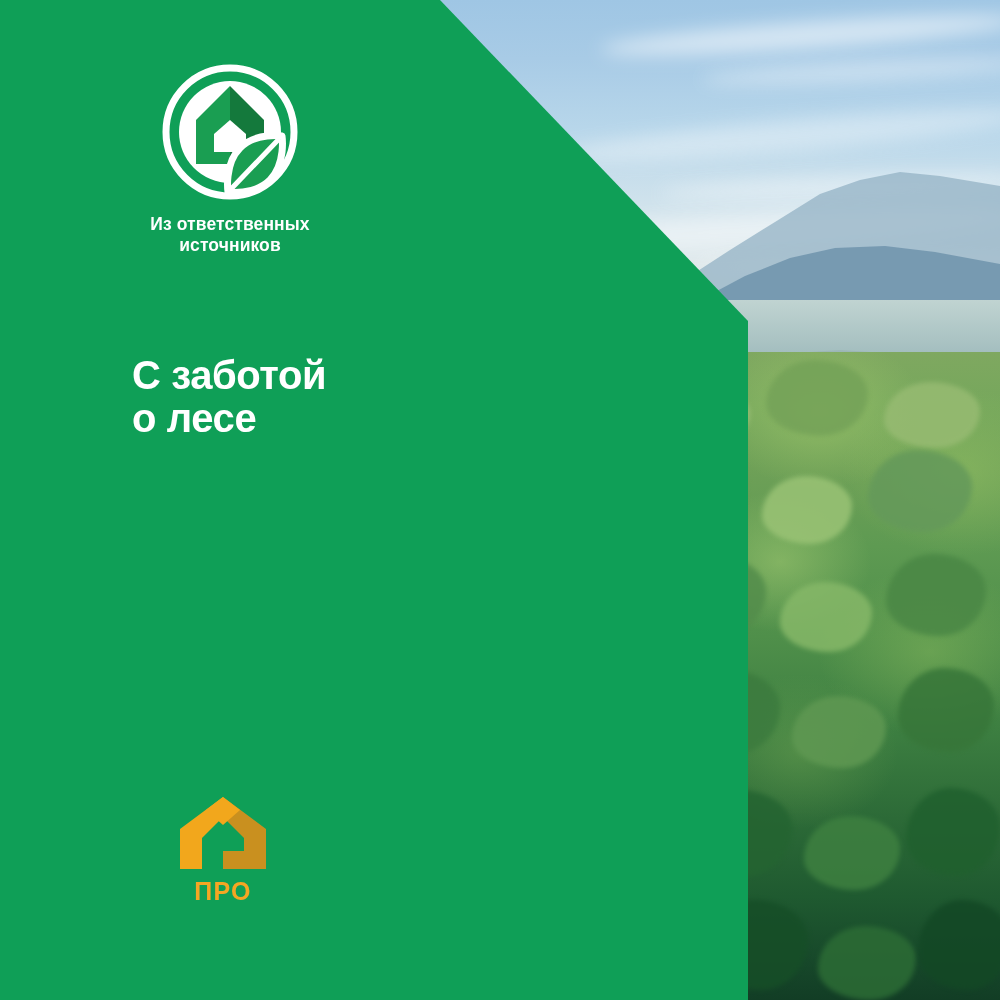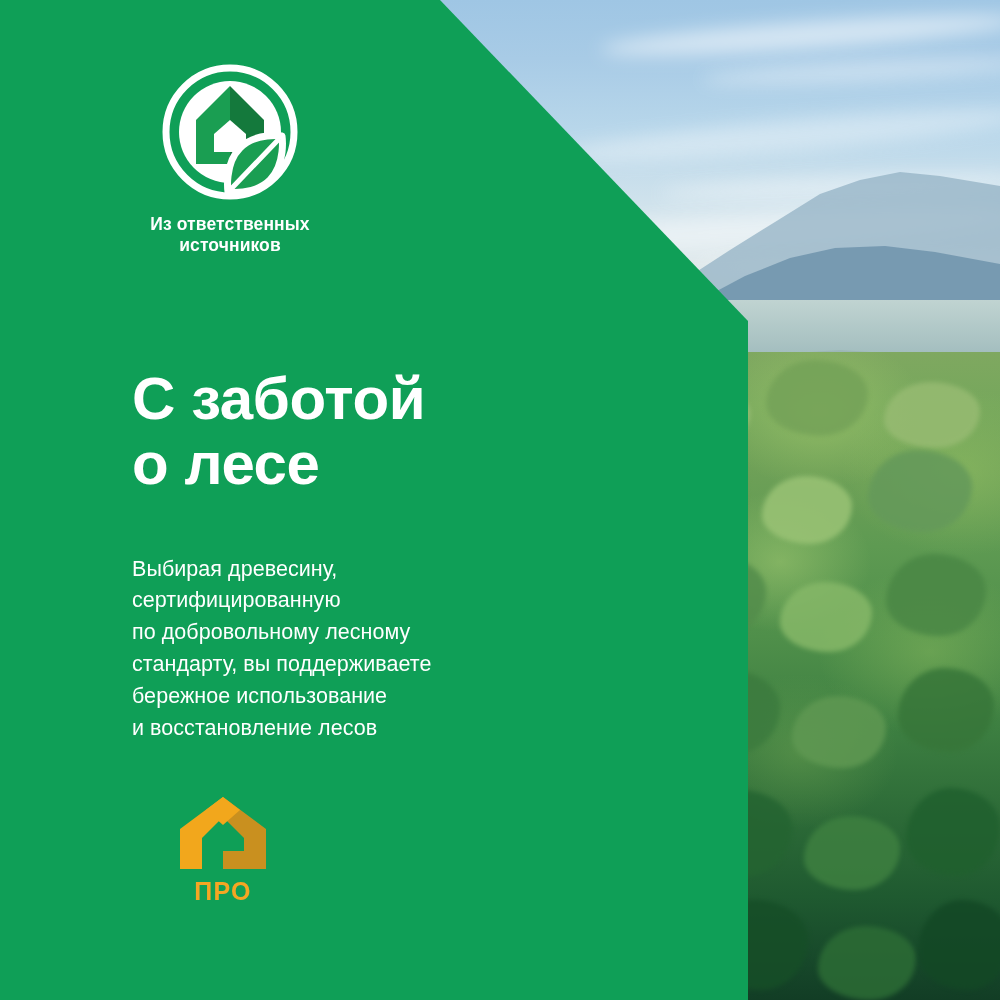--- a/index.html
+++ b/index.html
@@ -108,21 +108,21 @@
     font-weight:bold;
     line-height:1.18;
     text-align:center;
     letter-spacing:.1px;
   }
 
   
   .headline{
     position:absolute;left:132px;top:327px;
     color:#ffffff;
-    font-size:60px;
+    font-size:40px;
     font-weight:bold;
     line-height:1.08;
     letter-spacing:-.4px;
     white-space:pre-line;
   }
 
   
   .body-text{
     position:absolute;left:132px;top:532px;
     width:420px;
@@ -276,26 +276,20 @@
 
         <path d="M118,78 L72,126" fill="none" stroke="#ffffff" stroke-width="5" stroke-linecap="round"></path>
       </svg>
       <div class="caption">Из ответственных
 источников</div>
     </div>
 
     <h1 class="headline">С заботой
 о лесе</h1>
 
-    <p class="body-text">Выбирая древесину,
-сертифицированную
-по добровольному лесному
-стандарту, вы поддерживаете
-бережное использование
-и восстановление лесов</p>
 
     <div class="brand">
       <svg class="house" width="106" height="76" viewBox="0 0 106 76" aria-hidden="true">
 
         <path d="M53,2 L53,22 L32,43 L32,74 L10,74 L10,34 Z" fill="#f2a71c"></path>
 
         <path d="M53,2 L96,34 L96,74 L74,74 L74,43 L53,22 Z" fill="#c9901f"></path>
 
         <path d="M10,56 L32,56 L32,74 L10,74 Z" fill="#f2a71c"></path>
 

